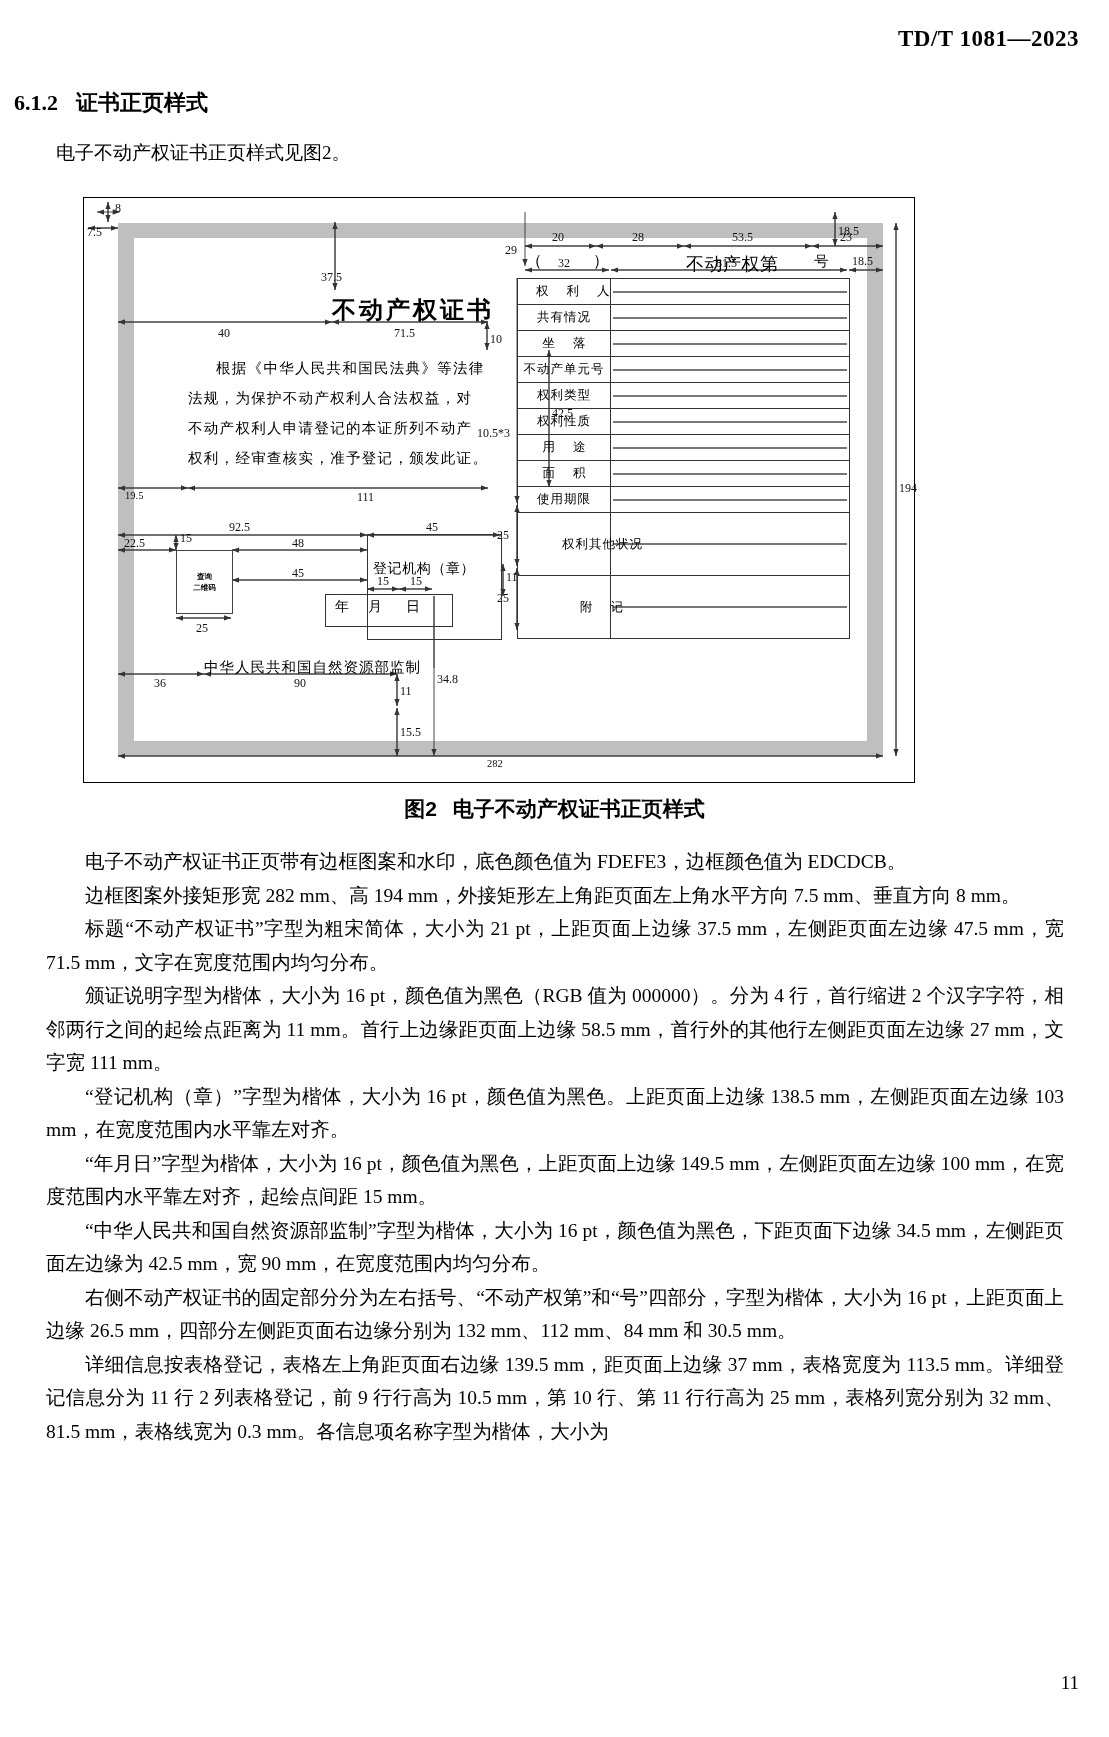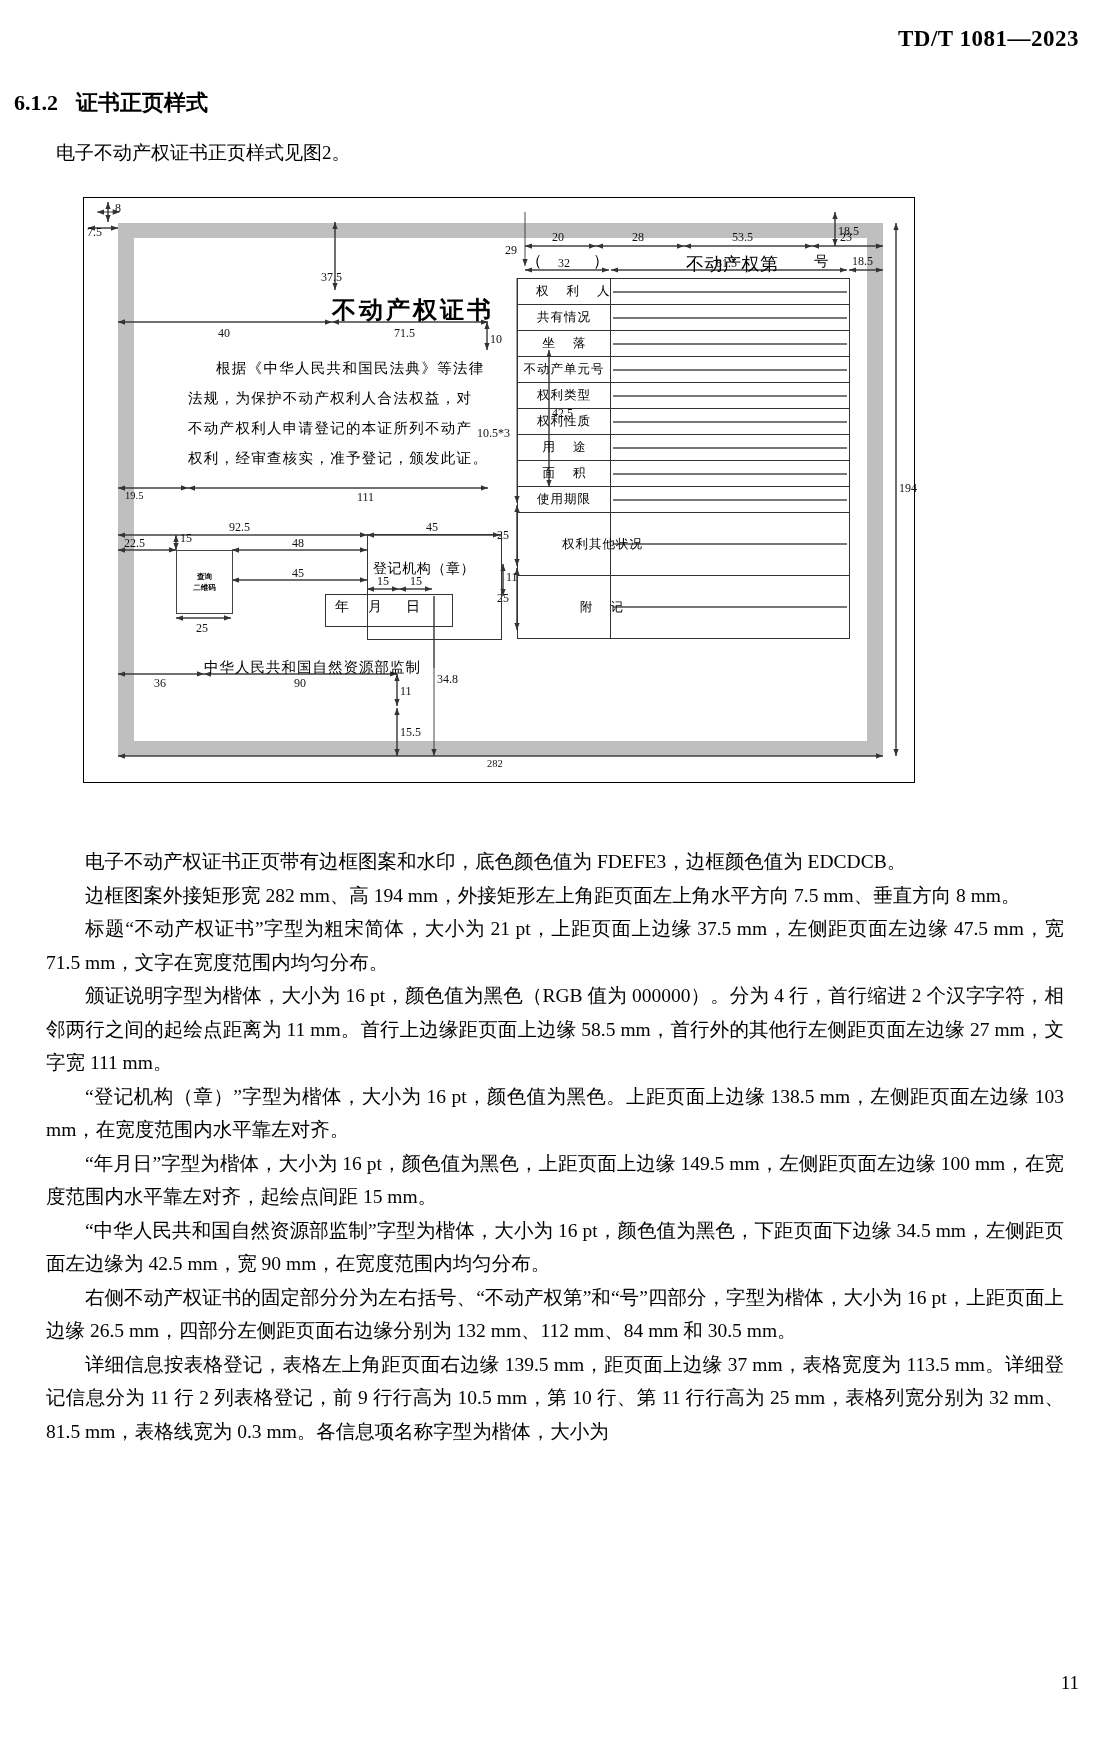--- a/index.html
+++ b/index.html
@@ -449,20 +449,23 @@
             <td class="k"><span class="spread2">附记</span></td>
             <td class="v">
               <div class="inner"></div>
             </td>
           </tr>
     </tbody>
       </table>
 
   </div>
 
+  <div class="figcap">
+    <span>图2</span><span class="c2">电子不动产权证书正页样式</span>
+  </div>
 
   <div class="body">
     <p>电子不动产权证书正页带有边框图案和水印，底色颜色值为 FDEFE3，边框颜色值为 EDCDCB。</p>
     <p>边框图案外接矩形宽 282 mm、高 194 mm，外接矩形左上角距页面左上角水平方向 7.5 mm、垂直方向 8 mm。</p>
     <p>标题“不动产权证书”字型为粗宋简体，大小为 21 pt，上距页面上边缘 37.5 mm，左侧距页面左边缘 47.5 mm，宽 71.5 mm，文字在宽度范围内均匀分布。</p>
     <p>颁证说明字型为楷体，大小为 16 pt，颜色值为黑色（RGB 值为 000000）。分为 4 行，首行缩进 2 个汉字字符，相邻两行之间的起绘点距离为 11 mm。首行上边缘距页面上边缘 58.5 mm，首行外的其他行左侧距页面左边缘 27 mm，文字宽 111 mm。</p>
     <p>“登记机构（章）”字型为楷体，大小为 16 pt，颜色值为黑色。上距页面上边缘 138.5 mm，左侧距页面左边缘 103 mm，在宽度范围内水平靠左对齐。</p>
     <p>“年月日”字型为楷体，大小为 16 pt，颜色值为黑色，上距页面上边缘 149.5 mm，左侧距页面左边缘 100 mm，在宽度范围内水平靠左对齐，起绘点间距 15 mm。</p>
     <p>“中华人民共和国自然资源部监制”字型为楷体，大小为 16 pt，颜色值为黑色，下距页面下边缘 34.5 mm，左侧距页面左边缘为 42.5 mm，宽 90 mm，在宽度范围内均匀分布。</p>
     <p>右侧不动产权证书的固定部分分为左右括号、“不动产权第”和“号”四部分，字型为楷体，大小为 16 pt，上距页面上边缘 26.5 mm，四部分左侧距页面右边缘分别为 132 mm、112 mm、84 mm 和 30.5 mm。</p>

